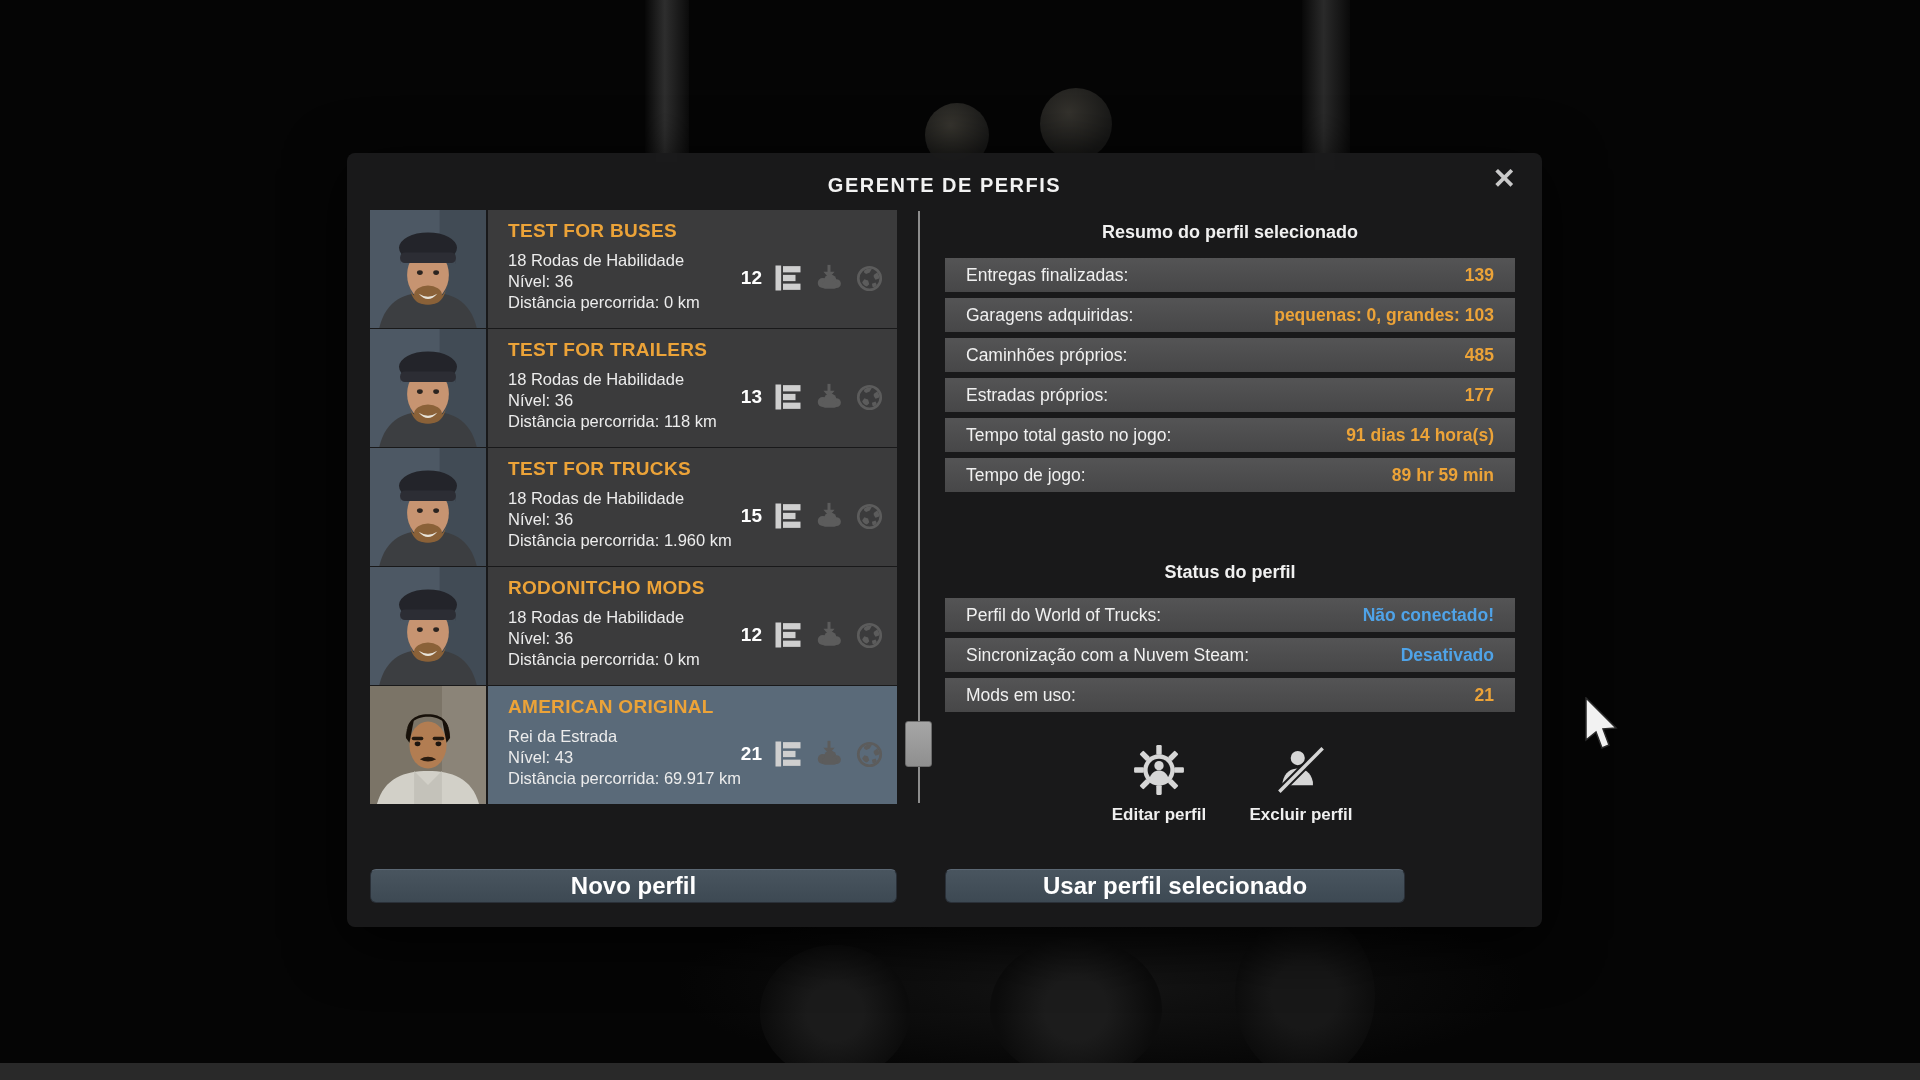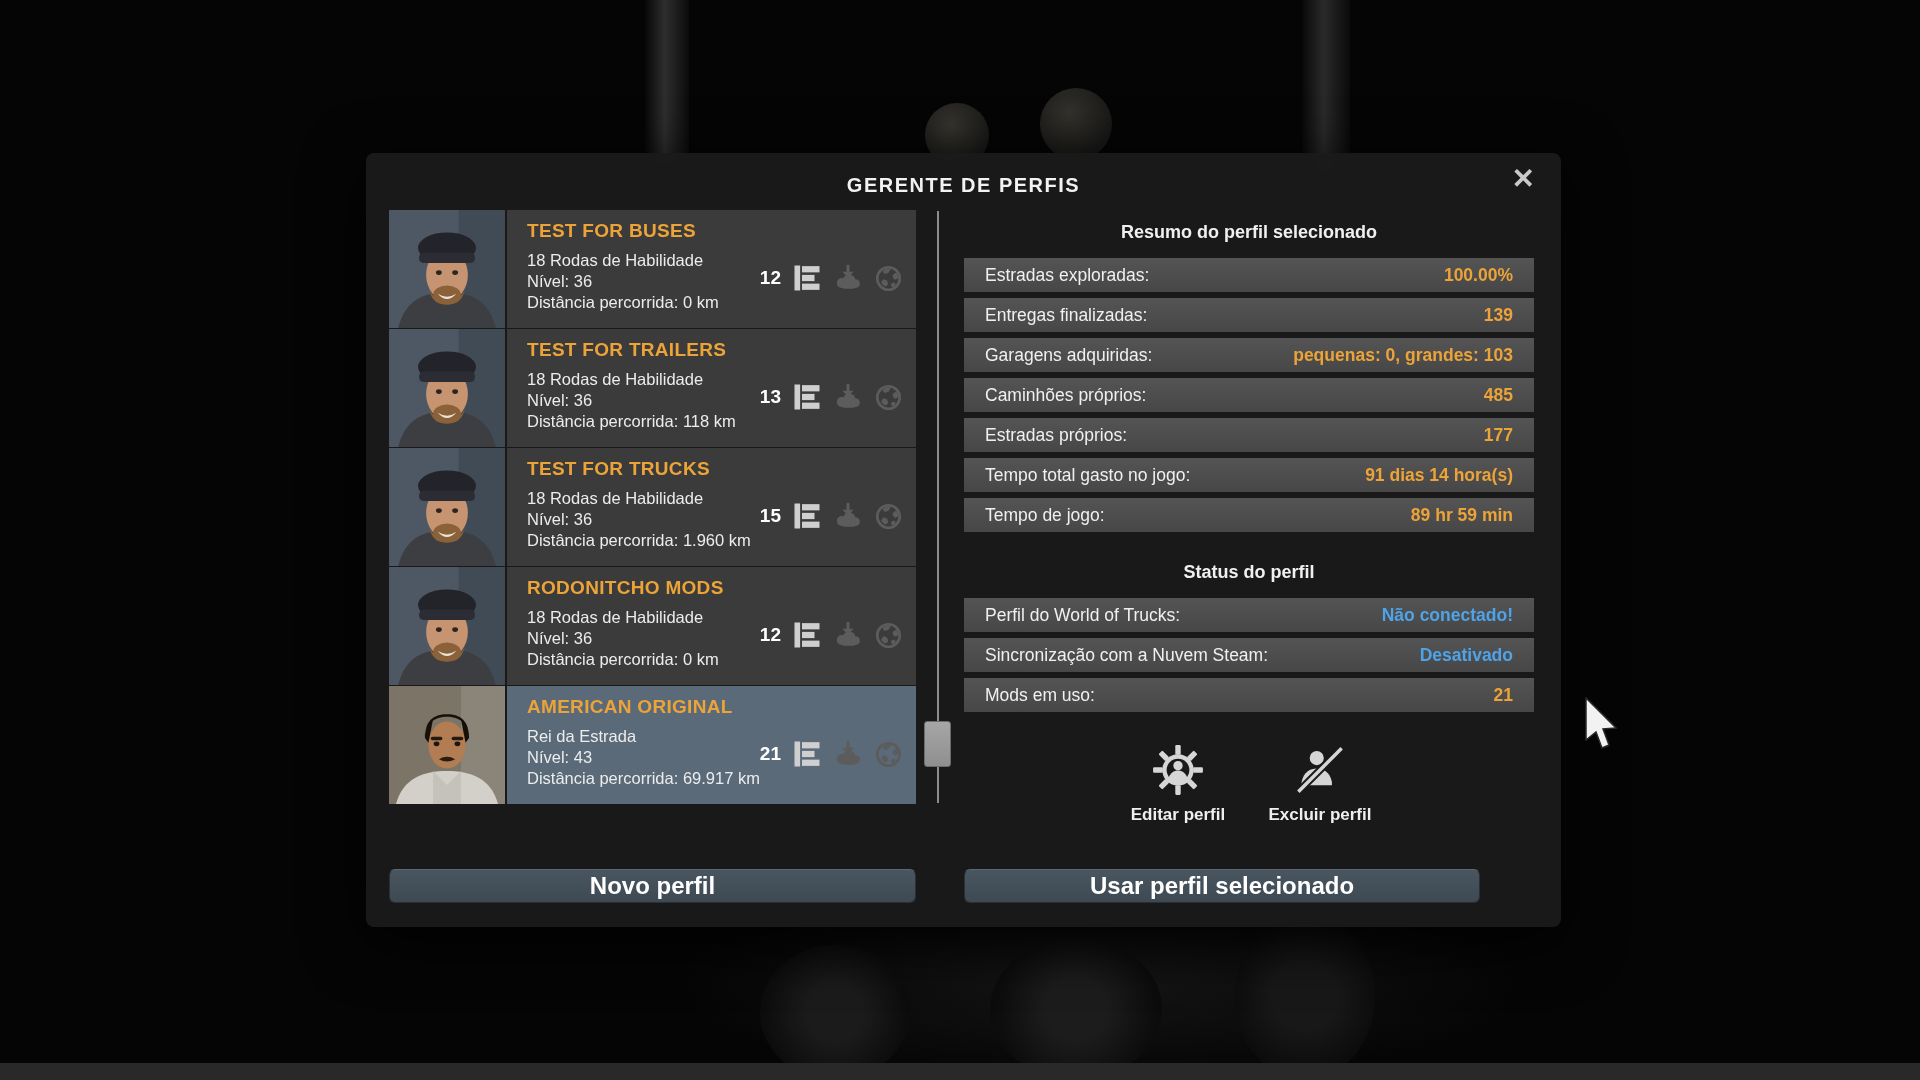--- a/index.html
+++ b/index.html
@@ -4,21 +4,21 @@
 <style>
   html,body{margin:0;padding:0;}
   body{
     width:1920px;height:1080px;overflow:hidden;position:relative;
     background:#050505;font-family:"Liberation Sans",sans-serif;
     -webkit-font-smoothing:antialiased;
   }
   .bgshape{position:absolute;}
   
   .dialog{
-    position:absolute;left:366px;top:153px;width:1195px;height:774px;
+    position:absolute;left:347px;top:153px;width:1195px;height:774px;
     background:rgba(26,26,27,0.97);border-radius:8px;
     box-shadow:0 14px 60px rgba(0,0,0,0.85);
   }
   .dialog-title{
     position:absolute;top:21px;left:0;right:0;text-align:center;
     color:#f2f2f2;font-size:20px;font-weight:bold;letter-spacing:1.5px;
   }
   .close-btn{
     position:absolute;top:12px;right:26px;color:#c9c9c9;
     font-size:28px;font-weight:bold;line-height:1;cursor:pointer;
@@ -67,21 +67,21 @@
   
   .btn{
     position:absolute;top:716px;height:34px;box-sizing:border-box;
     background:linear-gradient(180deg,#49555f,#3d4953);
     border:1px solid #2a3038;border-top-color:#5b6773;border-radius:6px;
     color:#ffffff;font-weight:bold;font-size:24px;
     display:flex;align-items:center;justify-content:center;cursor:pointer;
     font-family:"Liberation Sans",sans-serif;
   }
   #btn-new{left:23px;width:527px;}
-  #btn-use{left:598px;width:516px;}
+  #btn-use{left:598px;width:460px;}
   
   .cursor{position:absolute;left:1585px;top:697px;pointer-events:none;}
 </style>
 </head>
 <body>
 
 <div>
   <div class="bgshape" style="left:645px;top:0;width:44px;height:162px;background:linear-gradient(90deg,#070707,#2e2e2e 45%,#0b0b0b);"></div>
   <div class="bgshape" style="left:1302px;top:0;width:48px;height:170px;background:linear-gradient(90deg,#080808,#2a2a2a 45%,#0a0a0a);"></div>
   <div class="bgshape" style="left:925px;top:103px;width:64px;height:64px;border-radius:50%;background:radial-gradient(circle at 40% 35%,#37352f,#191918 70%);"></div>
@@ -362,24 +362,20 @@
     </div>
 
   <div class="scroll-track"></div>
   <div class="scroll-thumb"></div>
 
   <div class="right-panel">
     <div class="panel-header" id="summary-title">Resumo do perfil selecionado</div>
 
     <div class="rows-block" id="summary-rows">
 
-        <div class="stat-row">
-          <span class="stat-label">Estradas exploradas:</span>
-          <span class="stat-value orange">100.00%</span>
-        </div>
 
         <div class="stat-row">
           <span class="stat-label">Entregas finalizadas:</span>
           <span class="stat-value orange">139</span>
         </div>
 
         <div class="stat-row">
           <span class="stat-label">Garagens adquiridas:</span>
           <span class="stat-value orange">pequenas: 0, grandes: 103</span>
         </div>

